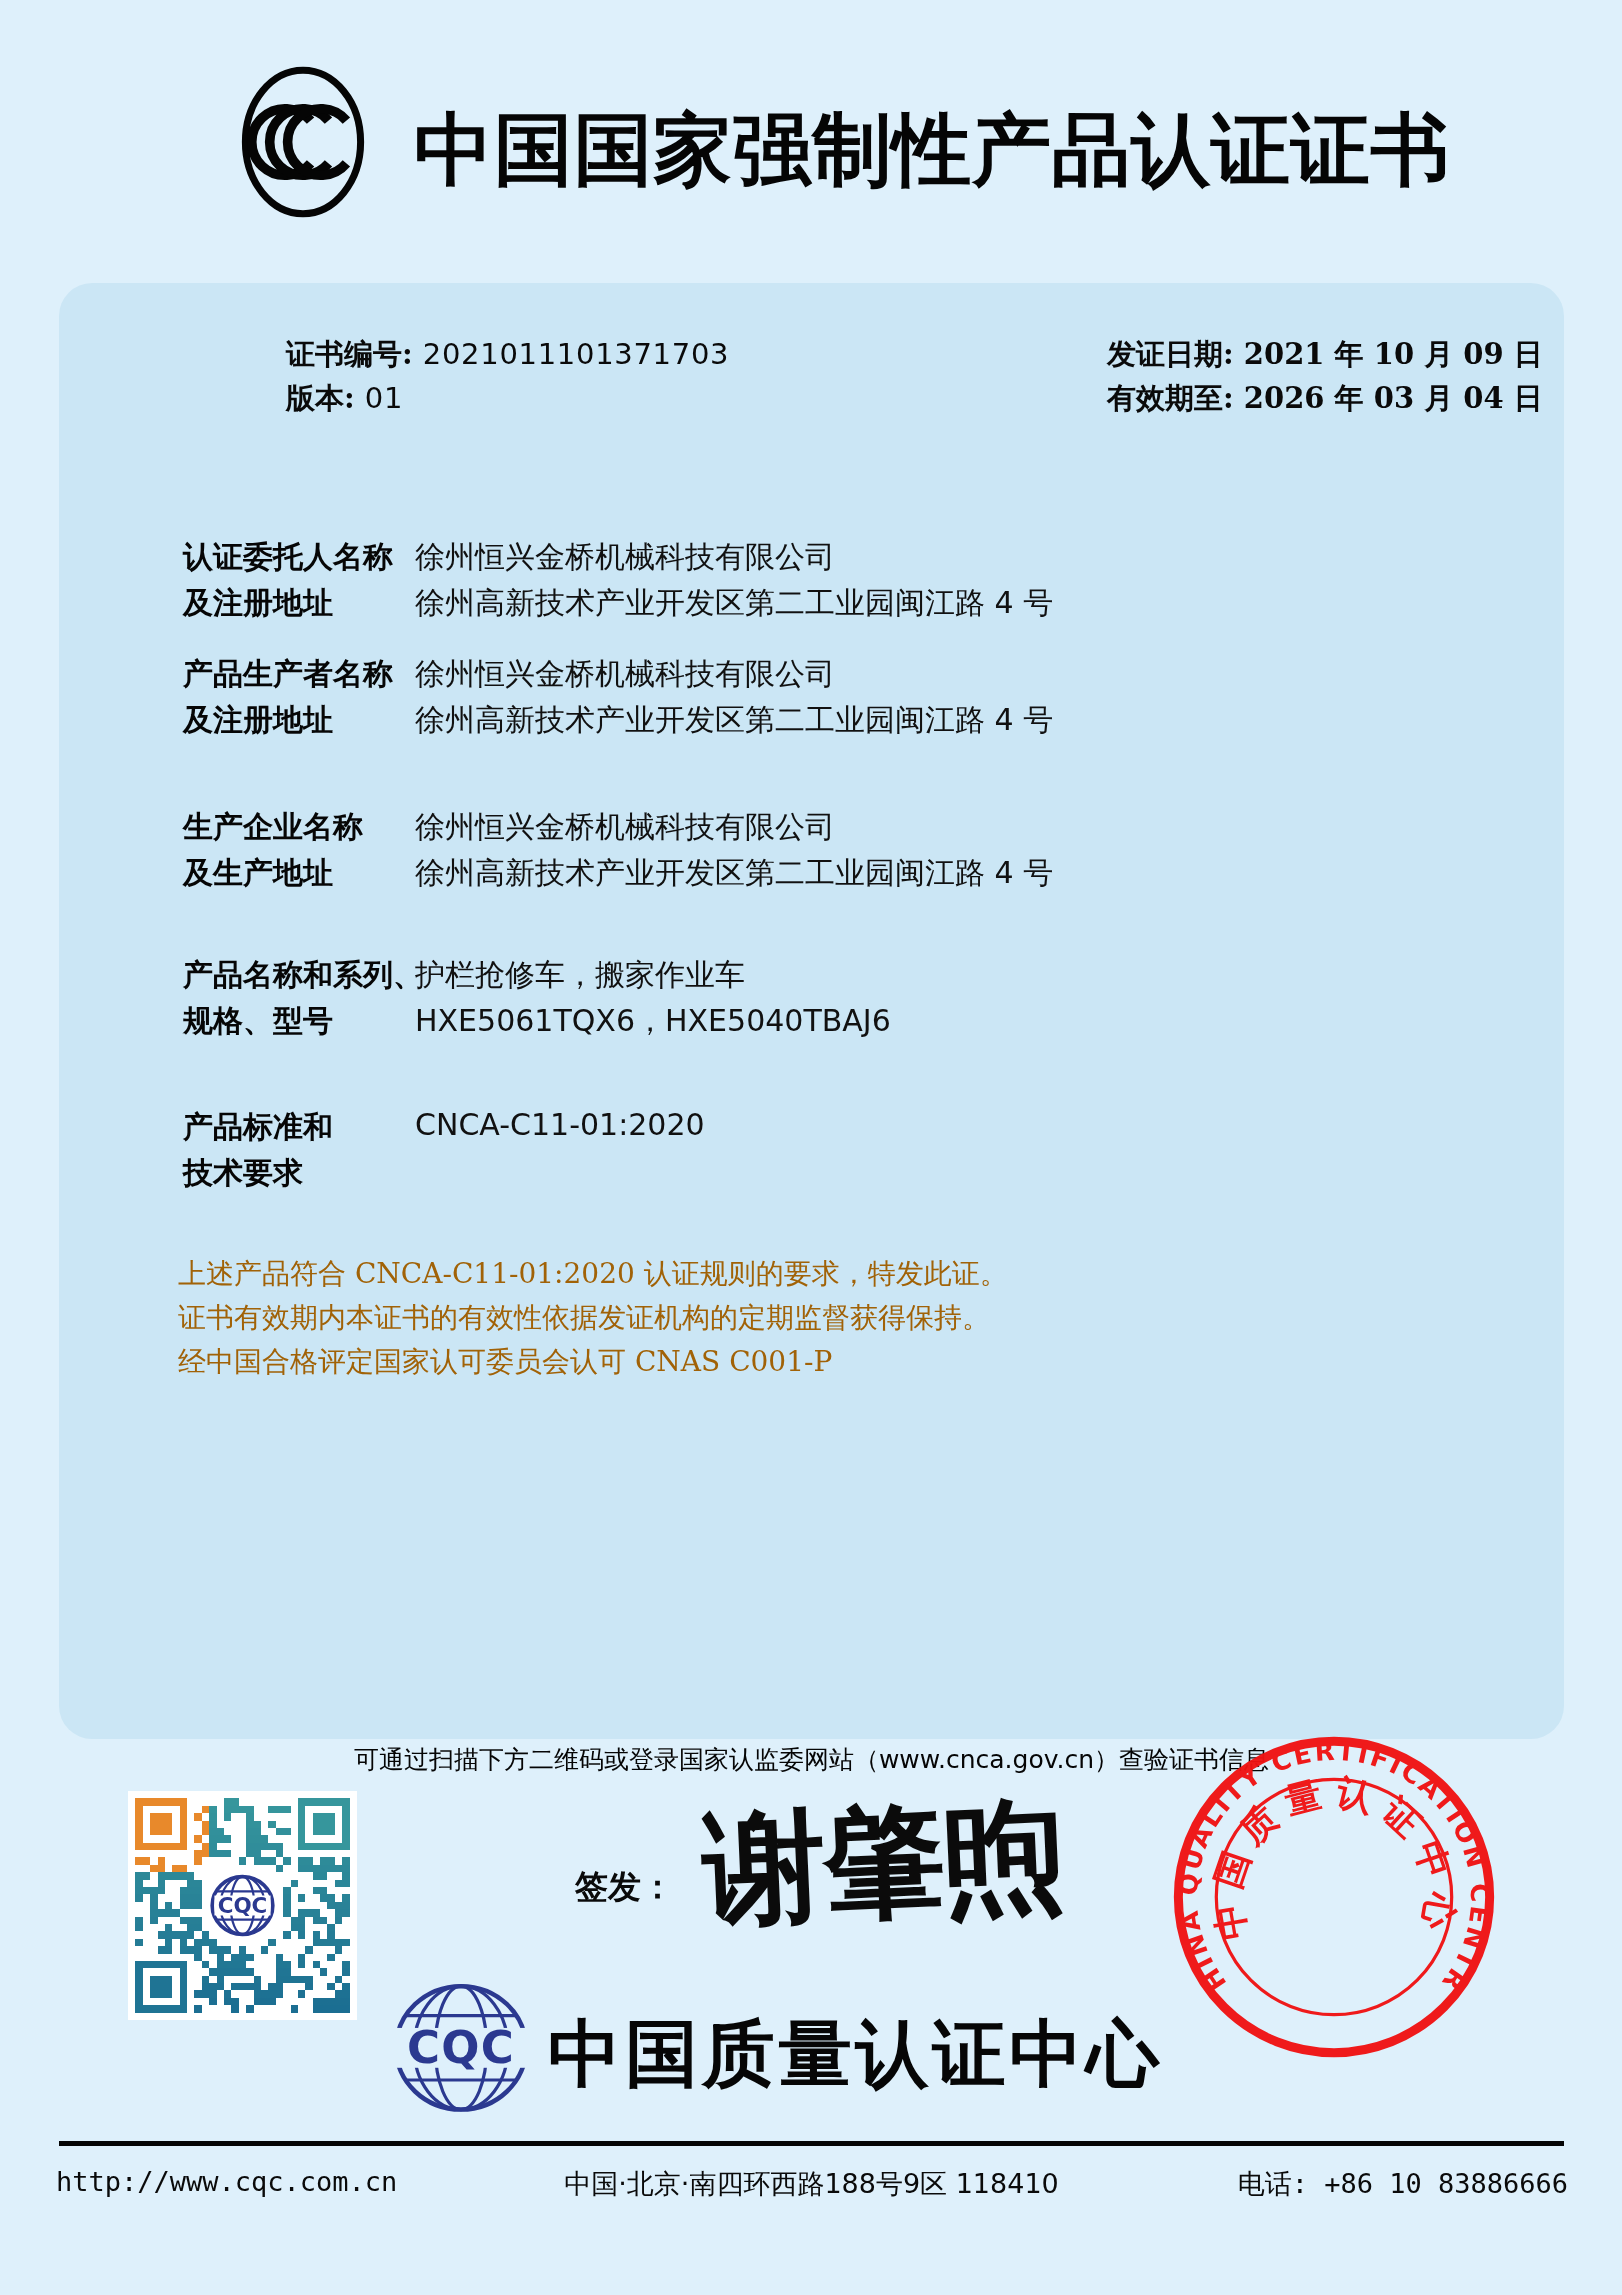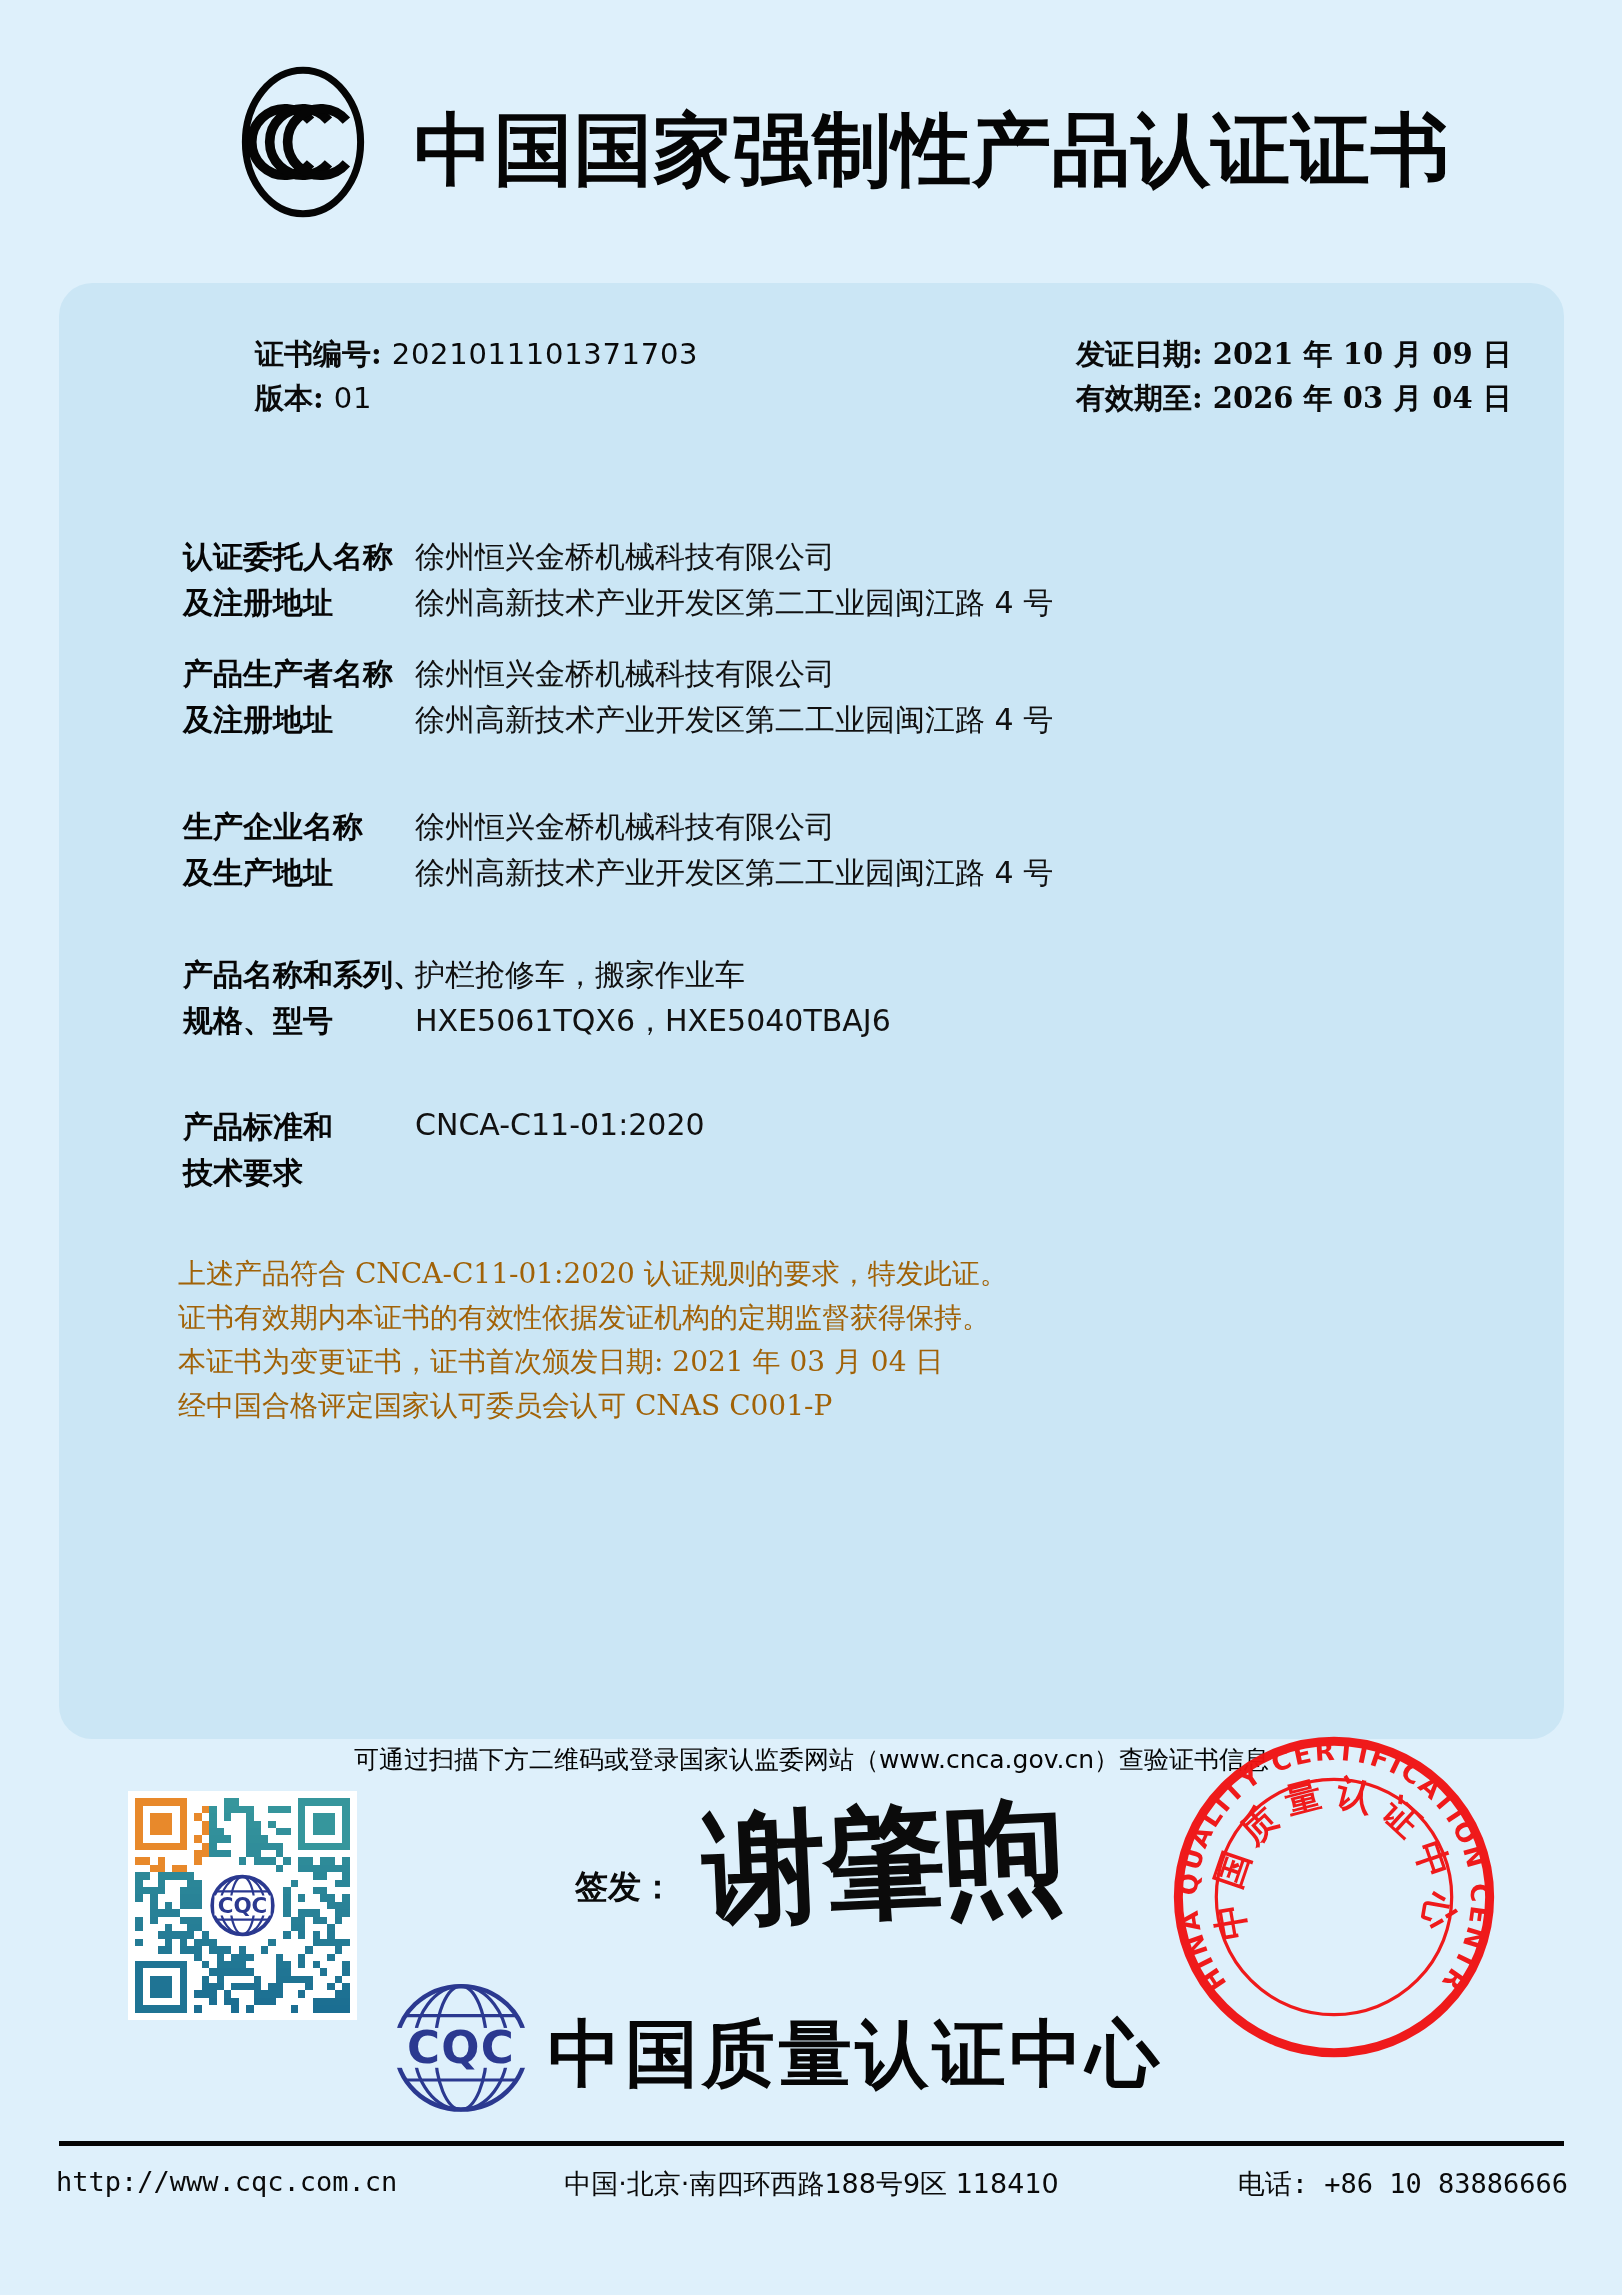--- a/index.html
+++ b/index.html
@@ -20,21 +20,21 @@
   }
 
   
   .card{
     position:absolute;left:59px;top:283px;width:1505px;height:1456px;
     background:var(--card,#CBE6F5);border-radius:33px;
   }
 
   .meta-left{position:absolute;left:255px;top:335px;font-size:29px;color:#0a0a0a;}
   .meta-right{position:absolute;left:1076px;top:335px;font-size:29px;color:#0a0a0a;}
-  .meta-row{height:44px;white-space:nowrap;}
+  .meta-row{height:44px;white-space:nowrap;margin-left:31px;}
   .meta-label{font-family:"DejaVu Serif", serif;font-weight:600;}
   .meta-value{font-family:"DejaVu Sans", sans-serif;font-weight:500;letter-spacing:0.7px;}
 
   .field{position:absolute;left:183px;width:1283px;display:grid;
          grid-template-columns:232px 1fr;grid-auto-rows:46px;align-items:start;}
   .field .lab{font-size:30px;font-weight:800;color:#060606;white-space:nowrap;}
   .field .val{font-size:30px;font-weight:400;color:#111;white-space:nowrap;}
   .f1{top:505px;margin-top:32px;} .f2{top:654px;} .f3{top:807px;} .f4{top:955px;} .f5{top:1107px;}
 
   .statements{position:absolute;left:178px;top:1255px;width:1283px;
@@ -117,21 +117,20 @@
   <div class="field f5">
     <div class="lab">产品标准和</div>
     <div class="val">CNCA-C11-01:2020</div>
     <div class="lab">技术要求</div>
     <div class="val"></div>
   </div>
 
   <div class="statements">
     <div>上述产品符合 CNCA-C11-01:2020 认证规则的要求，特发此证。</div>
     <div>证书有效期内本证书的有效性依据发证机构的定期监督获得保持。</div>
-    <div>本证书为变更证书，证书首次颁发日期: 2021 年 03 月 04 日</div>
     <div>经中国合格评定国家认可委员会认可 CNAS C001-P</div>
   </div>
 
   <div class="scan-note">可通过扫描下方二维码或登录国家认监委网站（www.cnca.gov.cn）查验证书信息</div>
 
   <svg class="qr" viewBox="0 0 31 31" shape-rendering="crispEdges">
     <rect x="0" y="0" width="31" height="31" fill="#ffffff"></rect>
     <g id="qr-modules">
         <rect x="13" y="1" width="1" height="1" fill="#36969c"></rect>
         <rect x="14" y="1" width="1" height="1" fill="#36969c"></rect>

